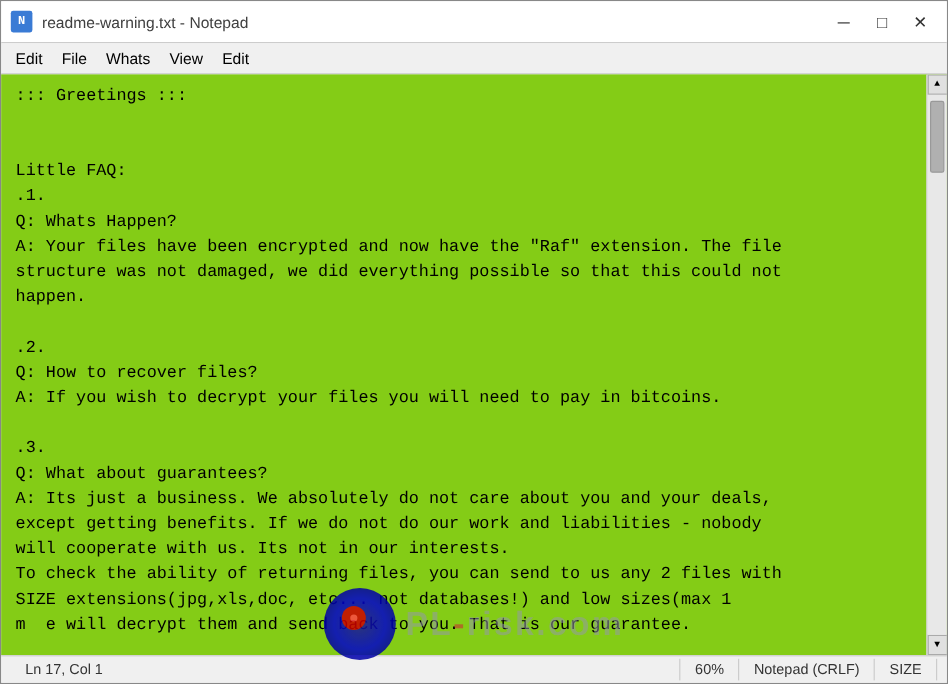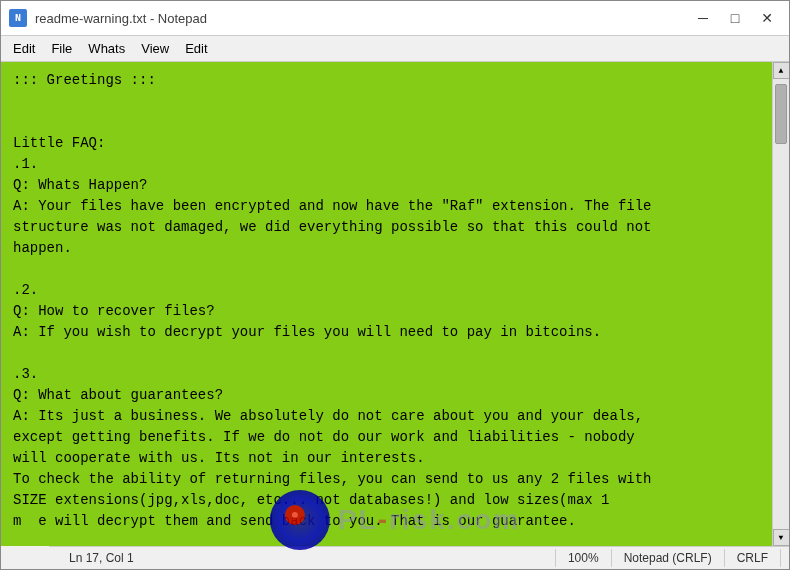--- a/index.html
+++ b/index.html
@@ -158,21 +158,20 @@
     .status-bar {
       display: flex;
       align-items: center;
       background: #f0f0f0;
       border-top: 1px solid #ccc;
       padding: 2px 8px;
       font-family: 'Segoe UI', sans-serif;
       font-size: 12px;
       color: #333;
       gap: 0;
-      margin-left: 48px;
     }
 
     .status-item {
       padding: 2px 12px;
       border-right: 1px solid #ccc;
     }
 
     .status-item:first-child {
       flex: 1;
     }
@@ -290,23 +289,23 @@
       <div class="scroll-btn">▲</div>
       <div class="scroll-track">
         <div class="scroll-thumb"></div>
       </div>
       <div class="scroll-btn">▼</div>
     </div>
   </div>
 
   <div class="status-bar">
     <div class="status-item">Ln 17, Col 1</div>
-    <div class="status-item">100%</div>
+    <div class="status-item">60%</div>
     <div class="status-item">Notepad (CRLF)</div>
-    <div class="status-item">CRLF</div>
+    <div class="status-item">SIZE</div>
   </div>
 </div>
 
 <div class="watermark">
   <div class="watermark-logo"></div>
   <div class="watermark-text">
     PL<span>-</span>risk.com
   </div>
 </div>
 

